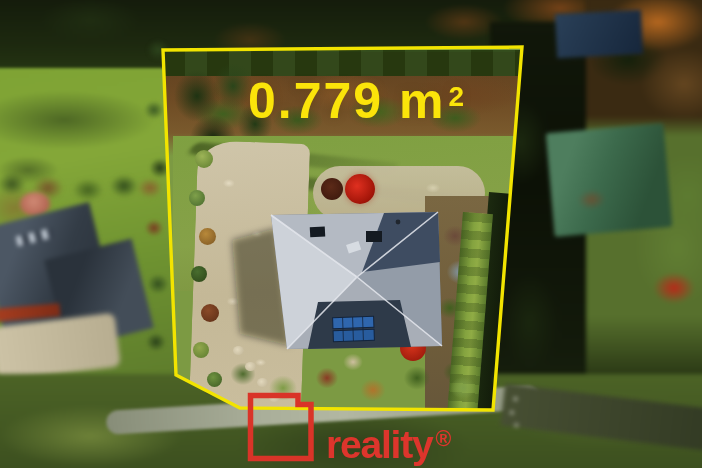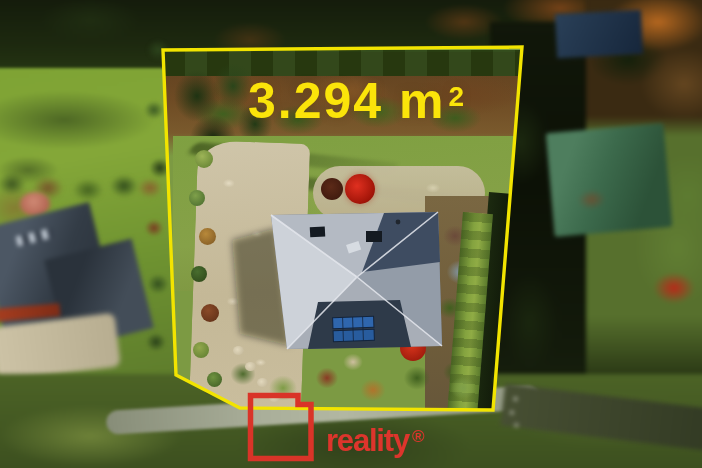--- a/index.html
+++ b/index.html
@@ -23,21 +23,21 @@
   }
   .area-label sup{font-size:.56em;vertical-align:.42em;margin-left:3px;letter-spacing:0;}
 
   
   .logo-metr{
     position:absolute;left:328px;top:394px;font-weight:700;font-size:33px;line-height:1;
     letter-spacing:-.5px;color:#151515;white-space:nowrap;
   }
   .logo-metr sup{font-size:.68em;vertical-align:.5em;margin-left:1px;}
   .logo-reality{
-    position:absolute;left:326px;top:425px;font-weight:700;font-size:31px;line-height:1;
+    position:absolute;left:326px;top:425px;font-weight:700;font-size:39px;line-height:1;
     letter-spacing:-1.2px;color:#dd352c;white-space:nowrap;
   }
   .logo-reality sup{font-size:.55em;vertical-align:.55em;margin-left:3px;letter-spacing:0;}
 </style>
 </head>
 <body>
 
 <div class="scene">
 
   <div class="ph" style="left:-6px;top:28px;width:188px;height:446px;filter:blur(1.8px);
@@ -260,21 +260,21 @@
     <rect x="366" y="231" width="16" height="11" fill="#141a21"></rect>
     <rect x="347" y="243" width="13" height="9" fill="#d7dce2" transform="rotate(-18 353 247)"></rect>
     <circle cx="398" cy="222" r="2.4" fill="#20262e"></circle>
   </svg>
 
   <svg class="overlay" viewBox="0 0 702 468" aria-hidden="true">
     <polygon points="163,50 522,47 493,410 240,408 176,375" fill="none" stroke="#f2e400" stroke-width="3.4" stroke-linejoin="miter"></polygon>
   </svg>
 
   <div class="area-label">
-    <span>3.294 m</span><sup>2</sup>
+    <span>0.779 m</span><sup>2</sup>
   </div>
 
   <svg style="position:absolute;left:244px;top:390px;" width="74" height="74" viewBox="0 0 74 74" aria-hidden="true">
     <path d="M6.5,5.5 H54 V14.5 H67 V68.5 H6.5 Z" fill="none" stroke="#d93428" stroke-width="5.5" stroke-linejoin="miter"></path>
   </svg>
   <div class="logo-reality">
     <span>reality</span><sup>®</sup>
   </div>
 
 </div>

